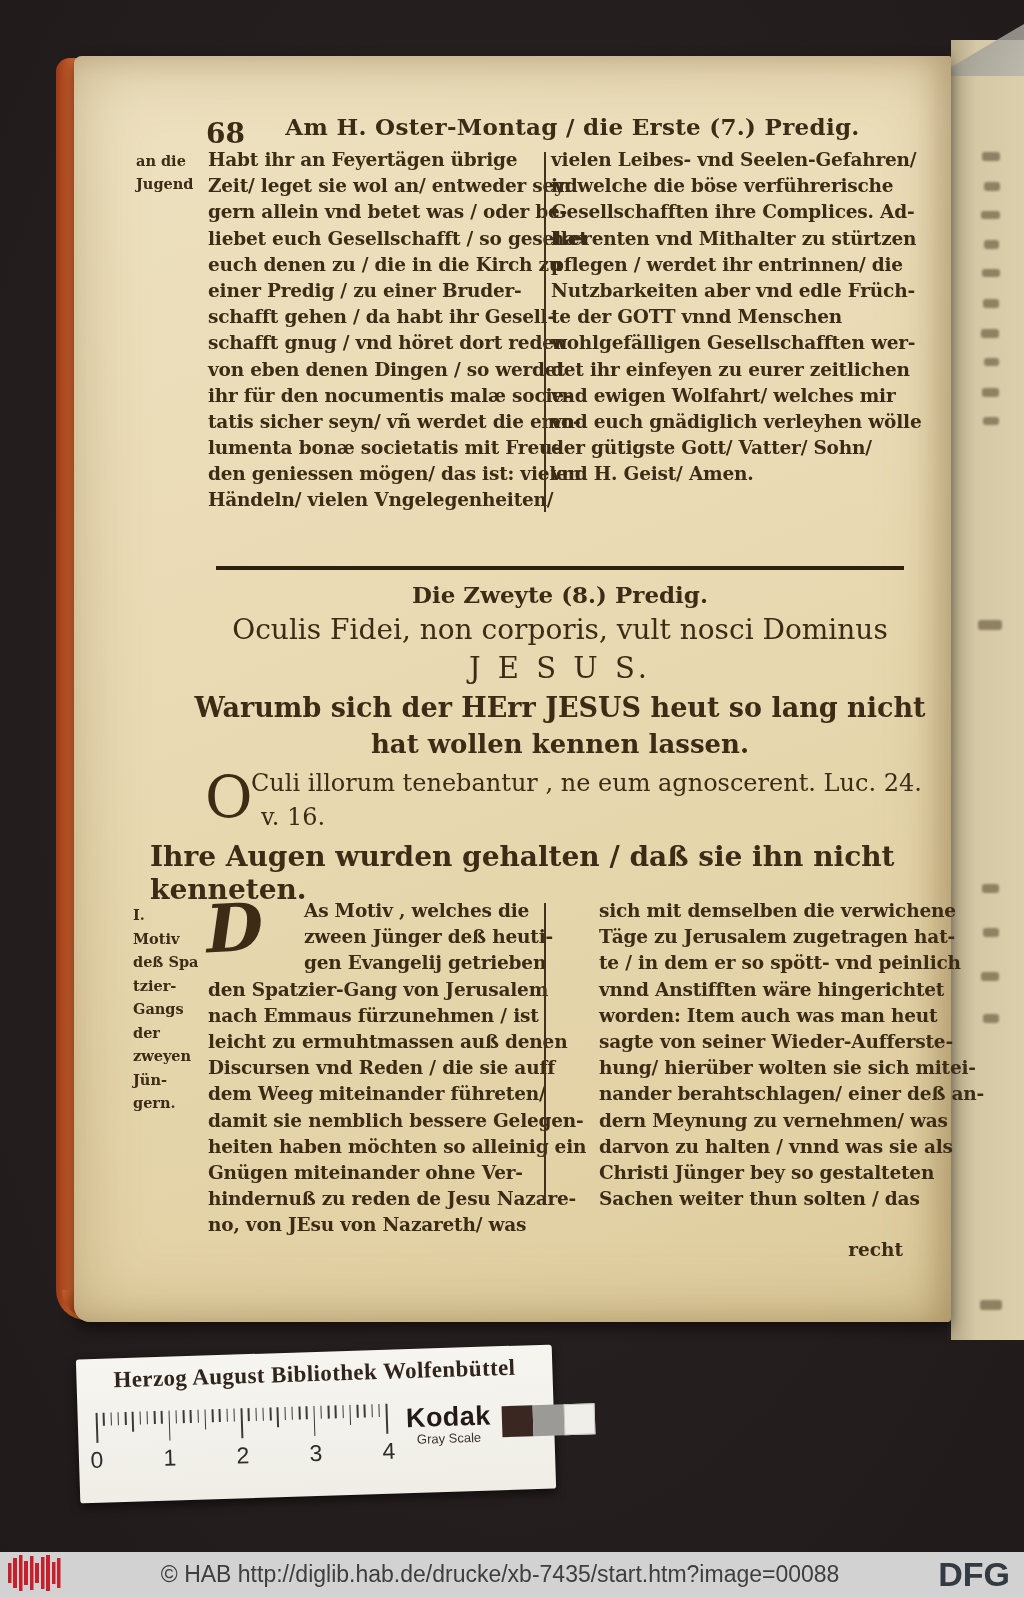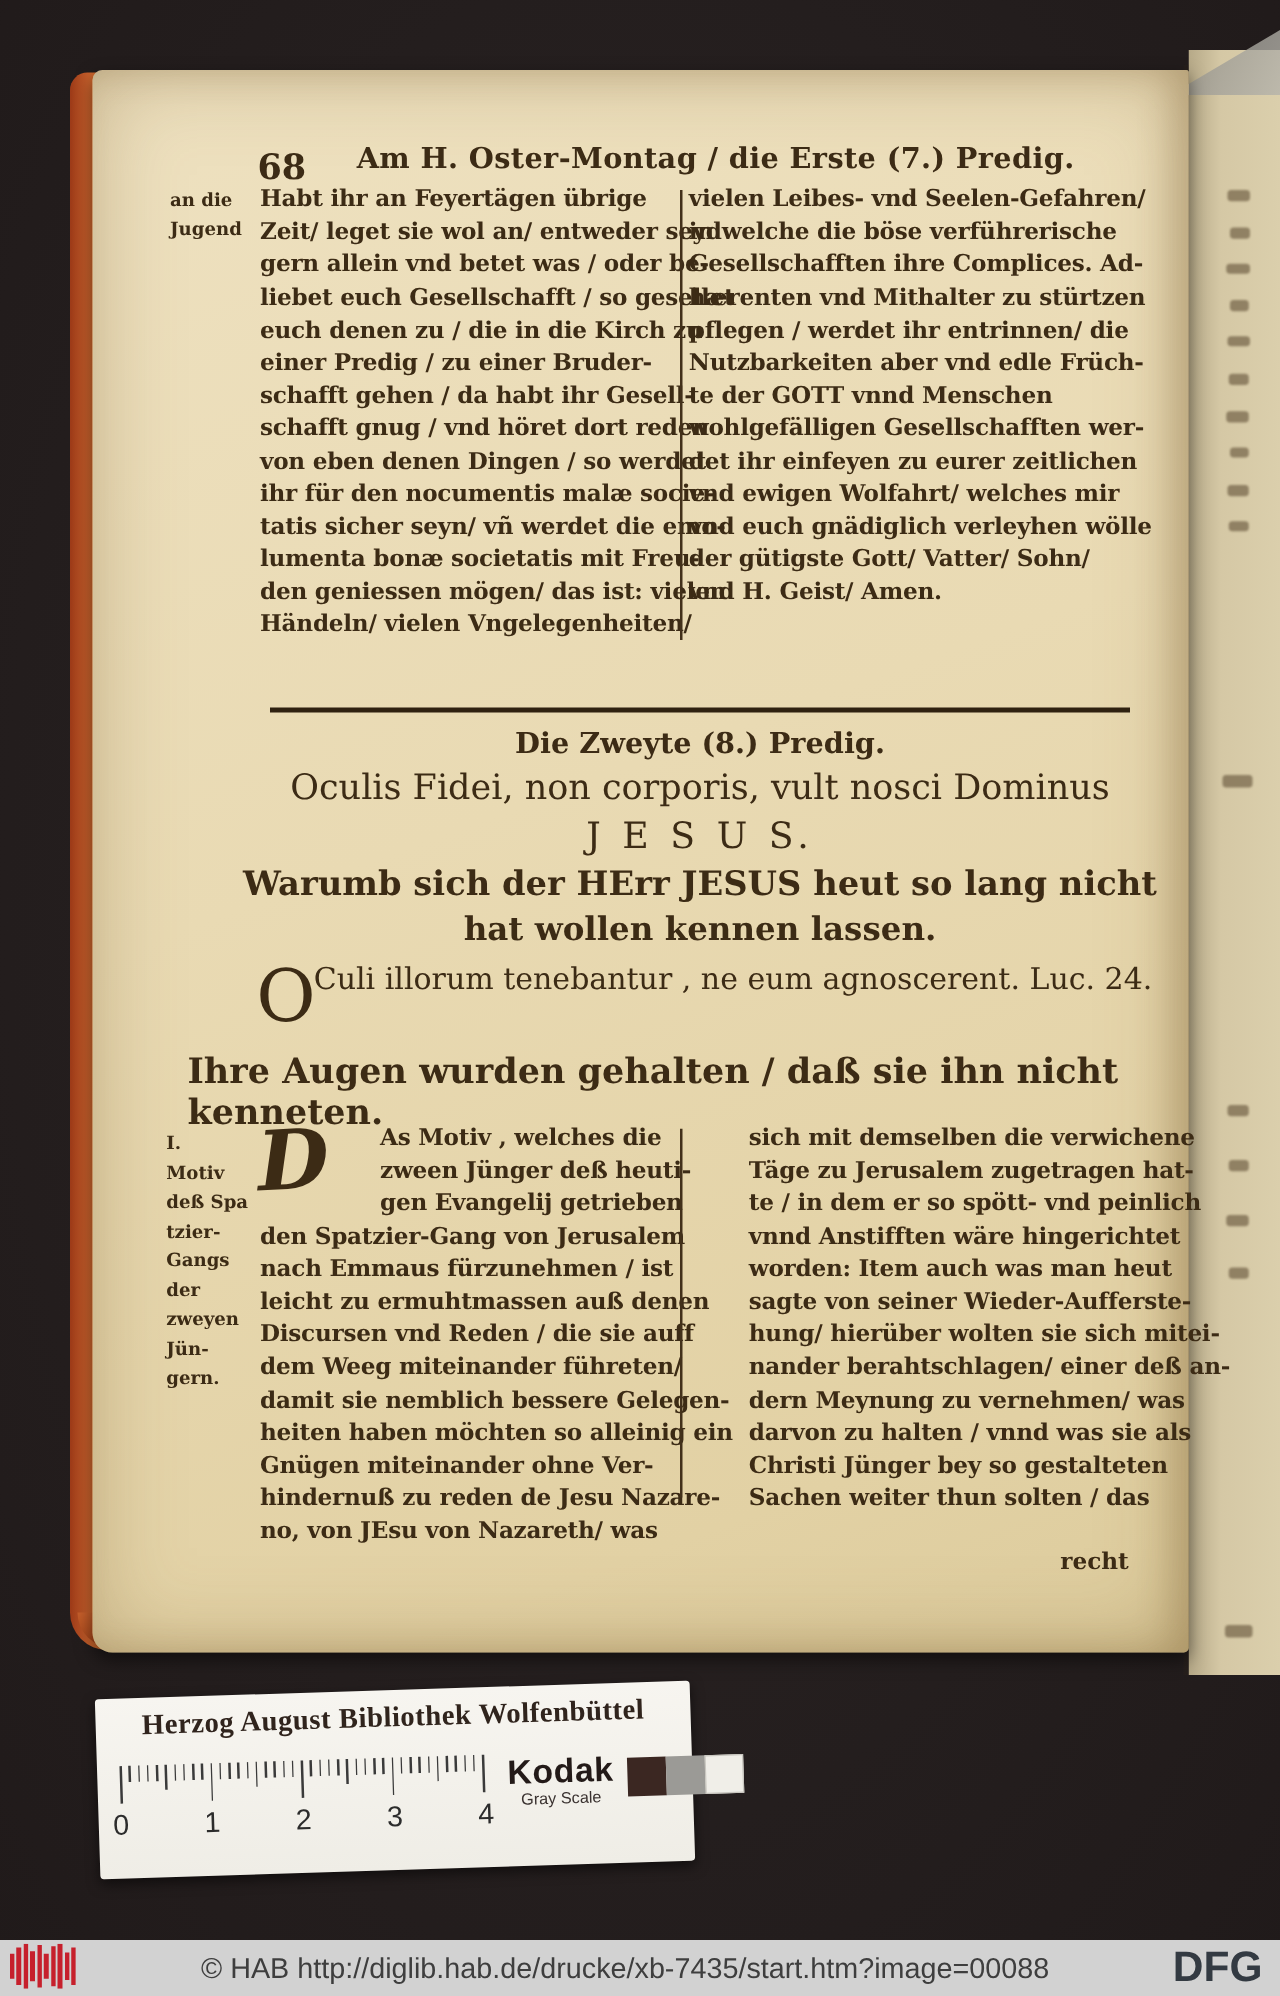--- a/index.html
+++ b/index.html
@@ -169,20 +169,21 @@
   <div class="abs rule"></div>
   <div class="abs h-predig2 ink b">Die Zweyte (8.) Predig.</div>
   <div class="abs latin-title ink">Oculis Fidei, non corporis, vult nosci Dominus</div>
   <div class="abs jesus ink">J E S U S.</div>
   <div class="abs warumb1 ink b">Warumb sich der HErr JESUS heut so lang nicht</div>
   <div class="abs warumb2 ink b">hat wollen kennen lassen.</div>
 
   <div class="abs verse">
     <span class="dropcap">O</span>
     <div class="vline1">Culi illorum tenebantur ,  ne eum  agnoscerent.  Luc. 24.</div>
+    <div class="vline2">v. 16.</div>
   </div>
   <div class="abs ihre ink b">Ihre Augen wurden gehalten / daß sie ihn nicht kenneten.</div>
 
   <div class="abs margin-note mn2">
 
   <div class="line">I.</div>
       <div class="line">Motiv</div>
       <div class="line">deß Spa</div>
       <div class="line">tzier-</div>
       <div class="line">Gangs</div>

